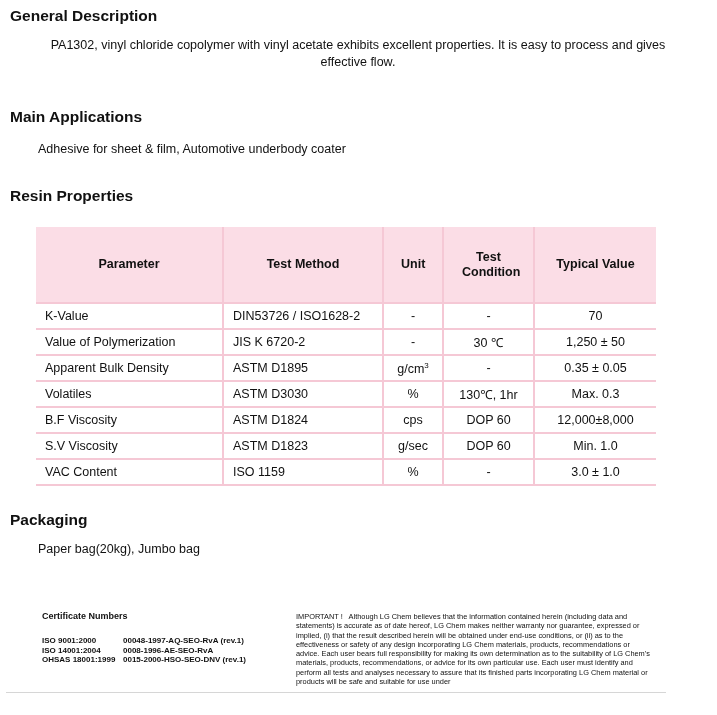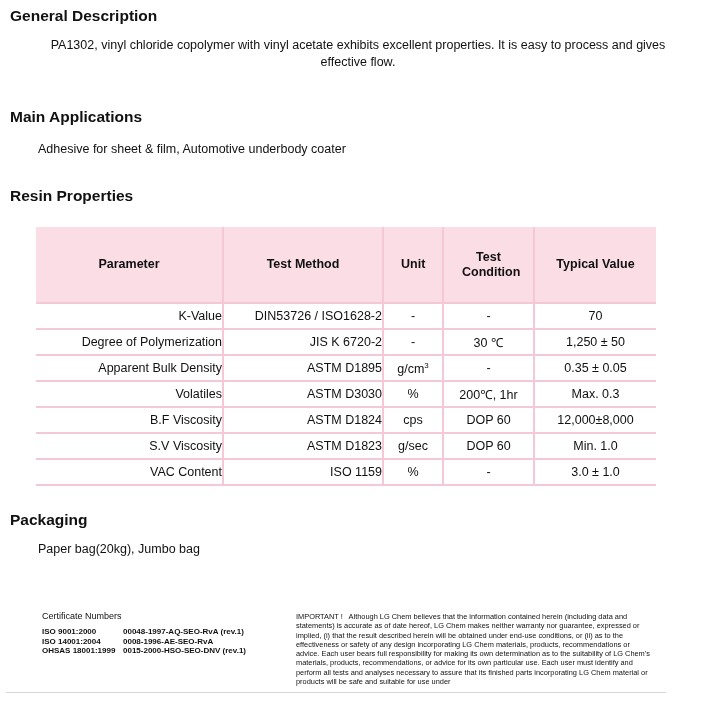--- a/index.html
+++ b/index.html
@@ -24,25 +24,25 @@
   table.props th {
     background: #fbdde6; font-weight: bold; font-size: 12.5px;
     height: 41px; padding: 17px; text-align: center; line-height: 15px;
     border-left: 2px solid #f5c8d5; border-bottom: 2px solid #f5c8d5;
   }
   table.props td {
     height: 24px; padding: 0; border-bottom: 2px solid #f5c8d5;
     border-left: 2px solid #f5c8d5; text-align: center;
   }
   table.props th:first-child, table.props td:first-child { border-left: none; }
-  table.props td.left { text-align: right; padding-left: 9px; }
+  table.props td.left { text-align: left; padding-left: 9px; }
   sup { font-size: 8px; vertical-align: 5px; }
 
   .cert { position: absolute; left: 42px; top: 611px; font-size: 8px; }
-  .cert-title { font-weight: normal; font-size: 9px; margin-bottom: 6px; }
+  .cert-title { font-weight: bold; font-size: 9px; margin-bottom: 15px; }
   .cert-row { display: flex; font-weight: bold; line-height: 9.5px; }
   .cert-std { width: 81px; }
   .important {
     position: absolute; left: 296px; top: 612px; width: 358px;
     font-size: 7.4px; line-height: 9.3px; height: 78px; overflow: hidden;
   }
   .important b { font-weight: normal; }
   .footer-line {
     position: absolute; left: 6px; top: 692px; width: 660px; height: 1px; background: #d6d6d6;
   }
@@ -77,38 +77,38 @@
   </thead>
   <tbody>
     <tr>
       <td class="left">K-Value</td>
       <td class="left">DIN53726 / ISO1628-2</td>
       <td>-</td>
       <td>-</td>
       <td>70</td>
     </tr>
     <tr>
-      <td class="left">Degree of Polymerization</td>
+      <td class="left">Value of Polymerization</td>
       <td class="left">JIS K 6720-2</td>
       <td>-</td>
       <td>30 ℃</td>
       <td>1,250 ± 50</td>
     </tr>
     <tr>
       <td class="left">Apparent Bulk Density</td>
       <td class="left">ASTM D1895</td>
       <td><span>g/cm</span><sup>3</sup></td>
       <td>-</td>
       <td>0.35 ± 0.05</td>
     </tr>
     <tr>
       <td class="left">Volatiles</td>
       <td class="left">ASTM D3030</td>
       <td>%</td>
-      <td>200℃, 1hr</td>
+      <td>130℃, 1hr</td>
       <td>Max. 0.3</td>
     </tr>
     <tr>
       <td class="left">B.F Viscosity</td>
       <td class="left">ASTM D1824</td>
       <td>cps</td>
       <td>DOP 60</td>
       <td>12,000±8,000</td>
     </tr>
     <tr>

